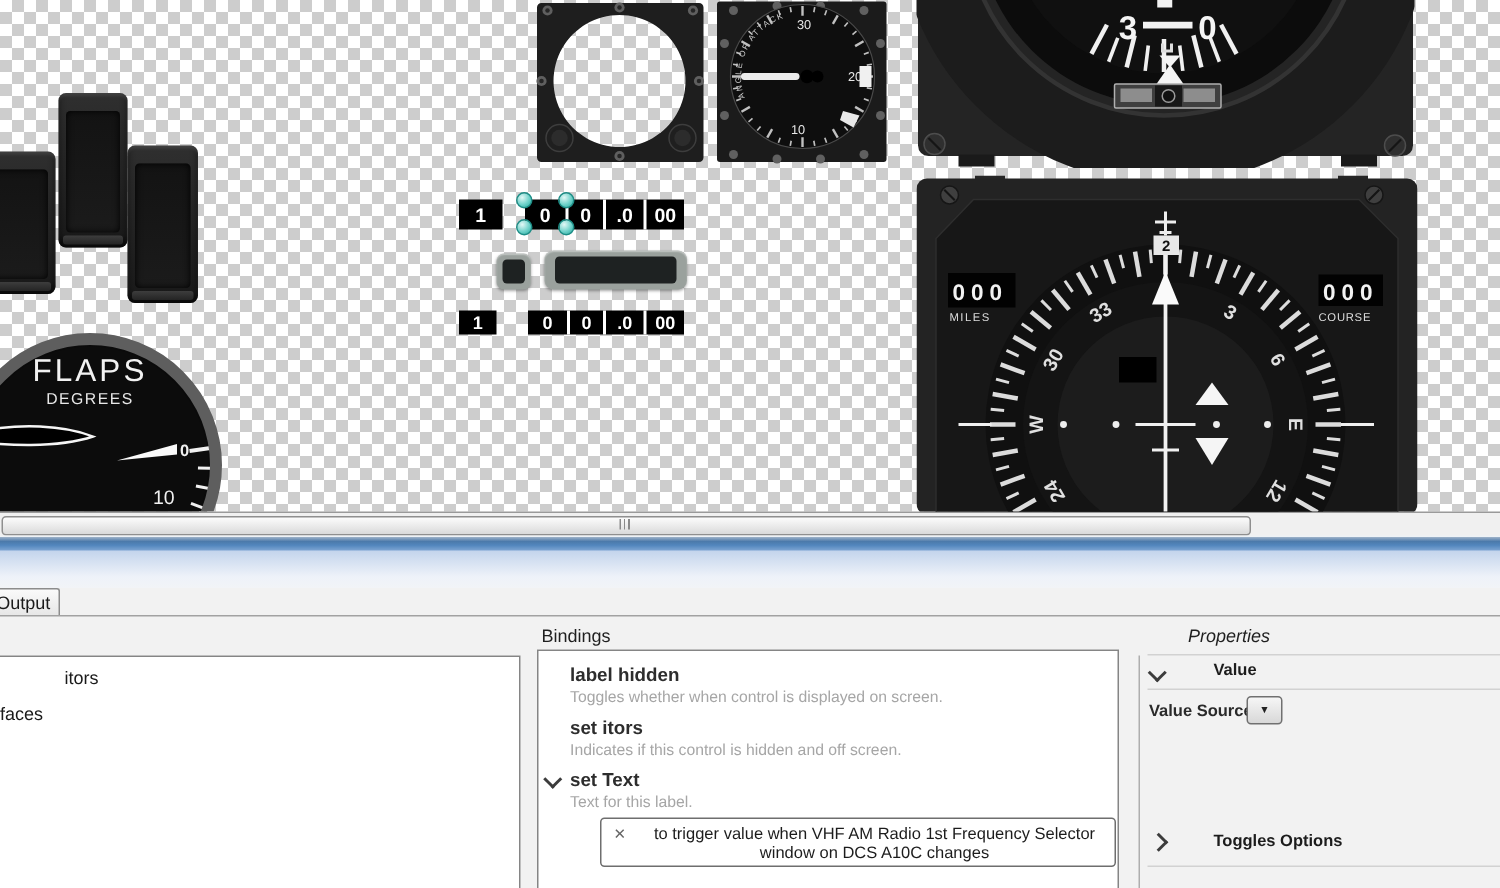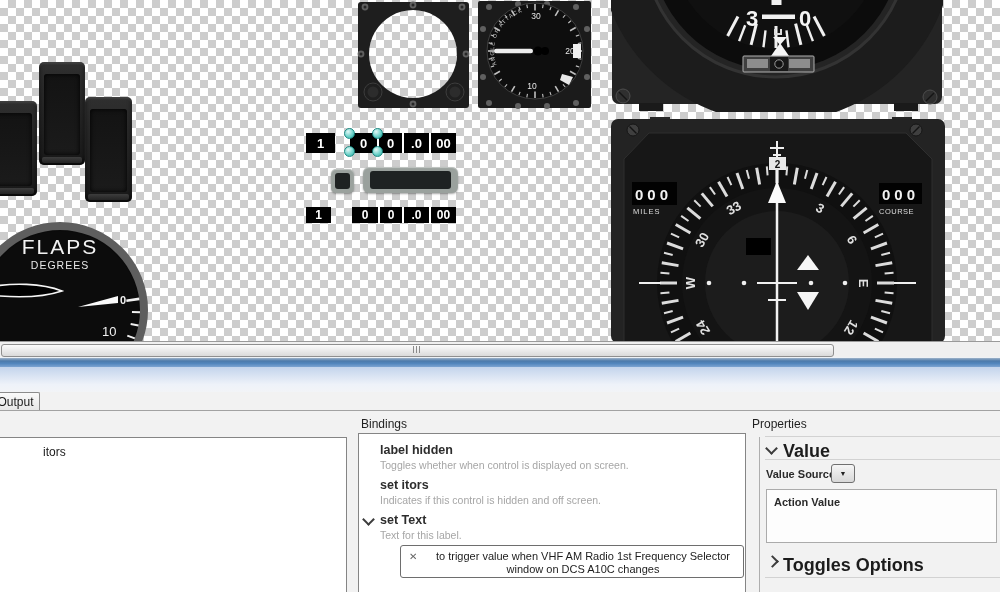--- a/index.html
+++ b/index.html
@@ -59,21 +59,21 @@
   .bind-name{position:absolute;font-size:12.5px;font-weight:bold;color:#2d2d2d;}
   .bind-desc{position:absolute;font-size:10.5px;color:#a6a6a6;}
   .chev{position:absolute;width:7px;height:7px;border:solid #3c3c3c;border-width:0 2px 2px 0;}
   .chev.down{transform:rotate(45deg);}
   .chev.right{transform:rotate(-45deg);}
   .pill{position:absolute;background:#fff;border:1px solid #6e6e6e;border-radius:3px;box-sizing:border-box;}
   .pill .x{position:absolute;left:8px;top:5px;font-size:10px;color:#666;}
   .pill .txt{position:absolute;left:24px;top:4px;width:316px;font-size:11px;line-height:12.5px;color:#1c1c1c;text-align:center;}
   .vsep{position:absolute;background:#aeaeae;}
   .hr{position:absolute;height:1px;background:#d2d2d2;}
-  .prop-head{position:absolute;font-size:18px;font-weight:bold;color:#1c1c1c;}
+  .prop-head{position:absolute;font-size:11px;font-weight:bold;color:#1c1c1c;margin-left:26px;}
   .prop-sub{position:absolute;font-size:11px;font-weight:bold;color:#2a2a2a;}
   .dropdown{position:absolute;left:831px;top:464px;width:24px;height:19px;box-sizing:border-box;
     border:1px solid #707070;border-radius:3px;background:linear-gradient(#f6f6f6,#d8d8d8);
     display:flex;align-items:center;justify-content:center;font-size:7px;color:#222;}
   .actionbox{position:absolute;left:766px;top:489px;width:231px;height:54px;box-sizing:border-box;
     border:1px solid #ababab;background:#fdfdfd;}
   svg text{font-family:"Liberation Sans","DejaVu Sans",sans-serif;}
 </style>
 </head>
 <body>
@@ -411,20 +411,21 @@
   <div class="blueband"></div>
   <div class="bluefade"></div>
 
   <div class="tab">
     <span>Output</span>
   </div>
   <div class="tabline"></div>
 
   <div class="white-box" style="left:-2px;top:437px;width:349px;height:160px;">
     <div class="tree-item" style="margin-top:2px;padding-left:44px;">itors</div>
+    <div class="tree-item">faces</div>
   </div>
 
   <div class="panel-label" style="left:361px;top:417px;">Bindings</div>
   <div class="white-box" style="left:358px;top:433px;width:388px;height:164px;"></div>
 
   <div class="bind-name" style="left:380px;top:443px;">label hidden</div>
   <div class="bind-desc" style="left:380px;top:459px;">Toggles whether when control is displayed on screen.</div>
 
   <div class="bind-name" style="left:380px;top:478px;">set itors</div>
   <div class="bind-desc" style="left:380px;top:494px;">Indicates if this control is hidden and off screen.</div>
@@ -433,33 +434,30 @@
   <div class="bind-name" style="left:380px;top:513px;">set Text</div>
   <div class="bind-desc" style="left:380px;top:529px;">Text for this label.</div>
 
   <div class="pill" style="left:400px;top:545px;width:344px;height:33px;">
     <span class="x">✕</span>
     <div class="txt">to trigger value when VHF AM Radio 1st Frequency Selector window on DCS A10C changes</div>
   </div>
 
   <div class="vsep" style="left:759px;top:437px;width:1px;height:155px;"></div>
 
-  <div class="panel-label" style="left:752px;top:417px;">Properties</div>
+  <div class="panel-label" style="left:792px;top:417px;font-style:italic;">Properties</div>
   <div class="hr" style="left:765px;top:436px;width:235px;"></div>
 
   <span class="chev down" style="left:767px;top:444px;"></span>
   <div class="prop-head" style="left:783px;top:441px;">Value</div>
   <div class="hr" style="left:765px;top:459px;width:235px;"></div>
 
   <div class="prop-sub" style="left:766px;top:468px;">Value Source</div>
   <div class="dropdown">
     <span>▼</span>
   </div>
 
-  <div class="actionbox">
-    <div class="prop-sub" style="left:7px;top:6px;">Action Value</div>
-  </div>
 
   <span class="chev right" style="left:768px;top:557px;"></span>
   <div class="prop-head" style="left:783px;top:555px;">Toggles Options</div>
   <div class="hr" style="left:765px;top:577px;width:235px;"></div>
 
 </div>
 
 </body></html>

